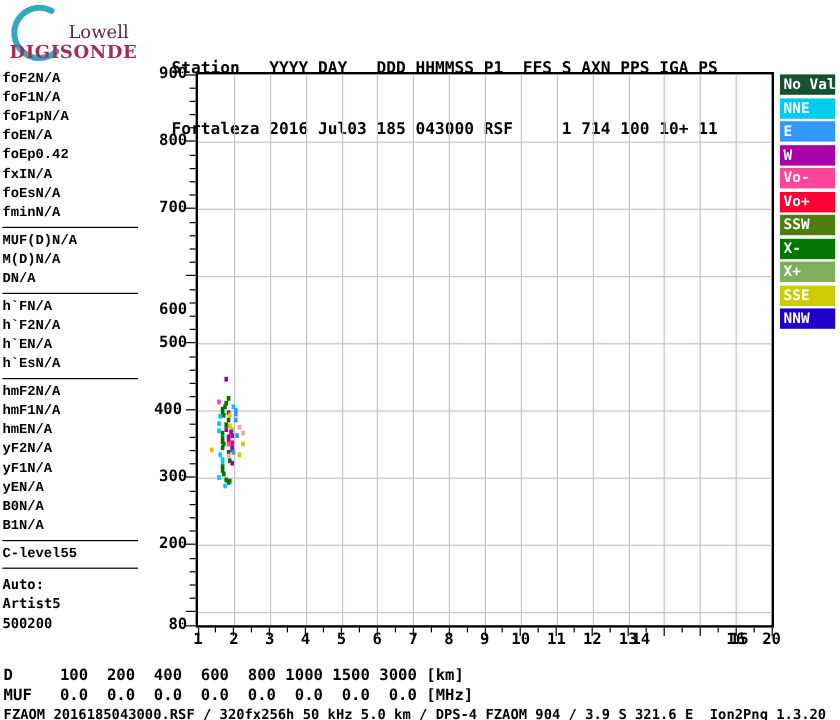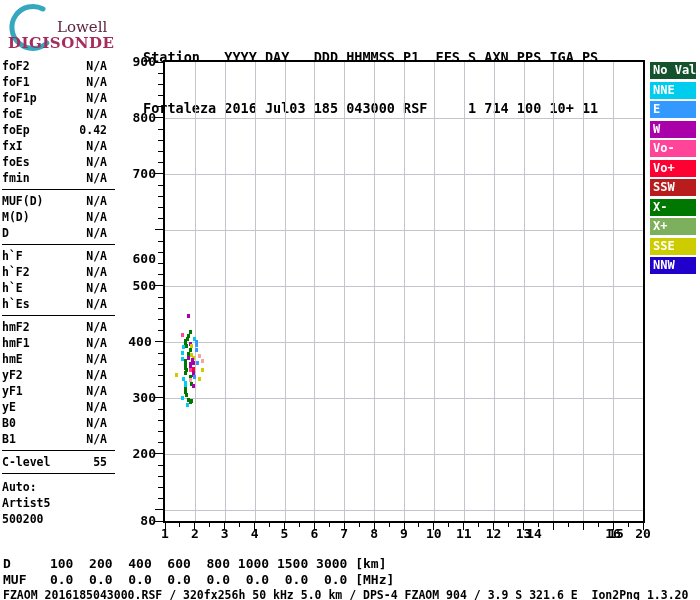--- a/index.html
+++ b/index.html
@@ -11,21 +11,21 @@
   .logo .lowell{position:absolute;left:55px;top:16px;font-family:"DejaVu Serif",serif;
         font-size:15px;}
   .logo .digisonde{position:absolute;left:6px;top:32px;font-family:"DejaVu Serif",serif;
         font-size:15px;font-weight:bold;letter-spacing:.5px;}
   
   .hdr{position:absolute;left:143px;top:15px;font-size:13.5px;font-weight:bold;
        line-height:17px;white-space:pre;}
   
   .panel{position:absolute;left:2px;top:58px;width:113px;font-size:11.5px;font-weight:bold;}
   .pgroup{border-bottom:1px solid #000;padding-bottom:3px;margin-bottom:3px;width:113px;}
-  .prow{display:flex;justify-content:space-between;width:105px;height:16px;line-height:16px;}
+  .prow{display:flex;width:105px;height:16px;line-height:16px;font-family:Liberation Mono, monospace;}
   .autoblock{margin-top:5px;}
   .autoblock div{height:16px;line-height:16px;}
   
   .plot{position:absolute;left:163px;top:60px;width:478px;height:459px;border:2px solid #000;}
   .gl-v{position:absolute;top:0;width:1px;height:459px;}
   .gl-h{position:absolute;left:0;height:1px;width:478px;}
   .ytick{position:absolute;height:1px;background:#000;}
   .xtick{position:absolute;width:1px;background:#000;}
   .ylab{position:absolute;width:32px;text-align:right;font-size:13px;font-weight:bold;
         line-height:16px;}
@@ -361,21 +361,21 @@
       <div class="xlab" style="left: 631px;">20</div>
     </div>
 
   <div class="legend">
       <div class="litem" style="background: #14532d;">No Val</div>
       <div class="litem" style="background: rgb(0, 204, 238);">NNE</div>
       <div class="litem" style="background: rgb(51, 153, 255);">E</div>
       <div class="litem" style="background: rgb(170, 0, 170);">W</div>
       <div class="litem" style="background: rgb(255, 68, 153);">Vo-</div>
       <div class="litem" style="background: rgb(255, 0, 51);">Vo+</div>
-      <div class="litem" style="background: #b91c1c;">SSW</div>
+      <div class="litem" style="background: #4d7c0f;">SSW</div>
       <div class="litem" style="background: rgb(0, 119, 0);">X-</div>
       <div class="litem" style="background: rgb(124, 176, 92);">X+</div>
       <div class="litem" style="background: rgb(204, 204, 0);">SSE</div>
       <div class="litem" style="background: rgb(34, 0, 204);">NNW</div>
     </div>
 
   <div class="foot-d">D     100  200  400  600  800 1000 1500 3000 [km]</div>
   <div class="foot-muf">MUF   0.0  0.0  0.0  0.0  0.0  0.0  0.0  0.0 [MHz]</div>
   <div class="foot-status">FZAOM_2016185043000.RSF / 320fx256h 50 kHz 5.0 km / DPS-4 FZAOM 904 / 3.9 S 321.6 E  Ion2Png 1.3.20</div>
 

